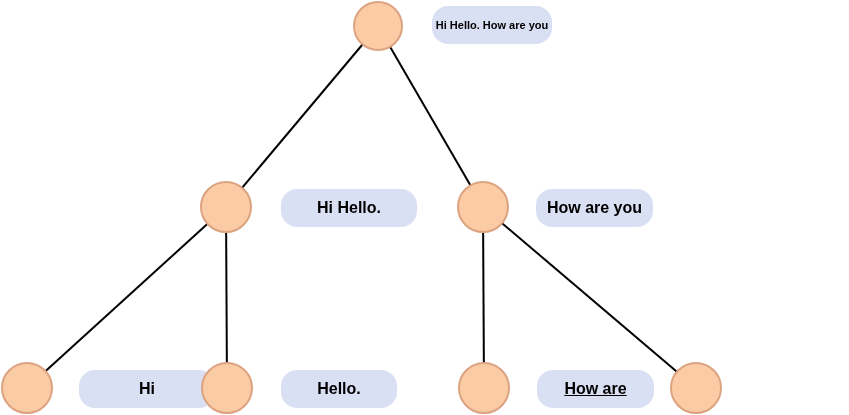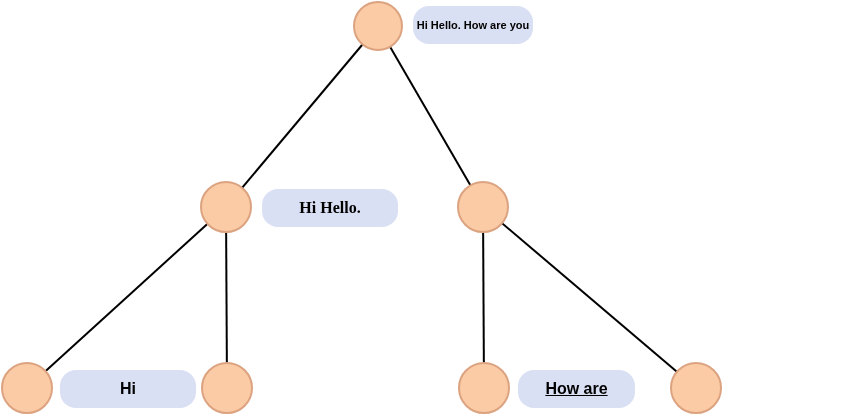--- a/index.html
+++ b/index.html
@@ -33,20 +33,21 @@
     position:absolute;
     height:38px;
     background:var(--box-fill);
     border-radius:16px;
     display:flex;align-items:center;justify-content:center;
     font-weight:bold;
     font-size:16px;
     color:var(--text-color);
     z-index:1;
     white-space:nowrap;
+    margin-left:19px;
   }
   .node-label.root{font-size:11px;}
 </style>
 </head>
 <body>
 
 <div class="stage">
 
   <svg class="edges" width="849" height="415" viewBox="0 0 849 415">
     <line x1="378" y1="26" x2="226" y2="207" stroke="#000000" stroke-width="2"></line>
@@ -56,32 +57,38 @@
     <line x1="483" y1="207" x2="484" y2="388" stroke="#000000" stroke-width="2"></line>
     <line x1="483" y1="207" x2="696" y2="388" stroke="#000000" stroke-width="2"></line>
   </svg>
 
   <div class="node-circle root" style="left:353px;top:1px;"></div>
   <div class="node-label root" style="left:413px;top:6px;width:120px;">
     <span>Hi Hello. How are you</span>
   </div>
 
   <div class="node-circle" style="left:200px;top:181px;"></div>
-  <div class="node-label" style="left:262px;top:189px;width:136px;font-family:Liberation Serif, serif;">
+  <div class="node-label" style="left:262px;top:189px;width:136px;">
     <span>Hi Hello.</span>
   </div>
 
   <div class="node-circle" style="left:457px;top:181px;"></div>
+  <div class="node-label" style="left:517px;top:189px;width:117px;">
+    <span>How are you</span>
+  </div>
 
   <div class="node-circle" style="left:1px;top:362px;"></div>
   <div class="node-label" style="left:60px;top:370px;width:136px;">
     <span>Hi</span>
   </div>
 
   <div class="node-circle" style="left:201px;top:362px;"></div>
+  <div class="node-label" style="left:262px;top:370px;width:116px;">
+    <span>Hello.</span>
+  </div>
 
   <div class="node-circle" style="left:458px;top:362px;"></div>
   <div class="node-label" style="left:518px;top:370px;width:117px;text-decoration:underline;">
     <span>How are</span>
   </div>
 
   <div class="node-circle" style="left:670px;top:362px;"></div>
 
 </div>
 

